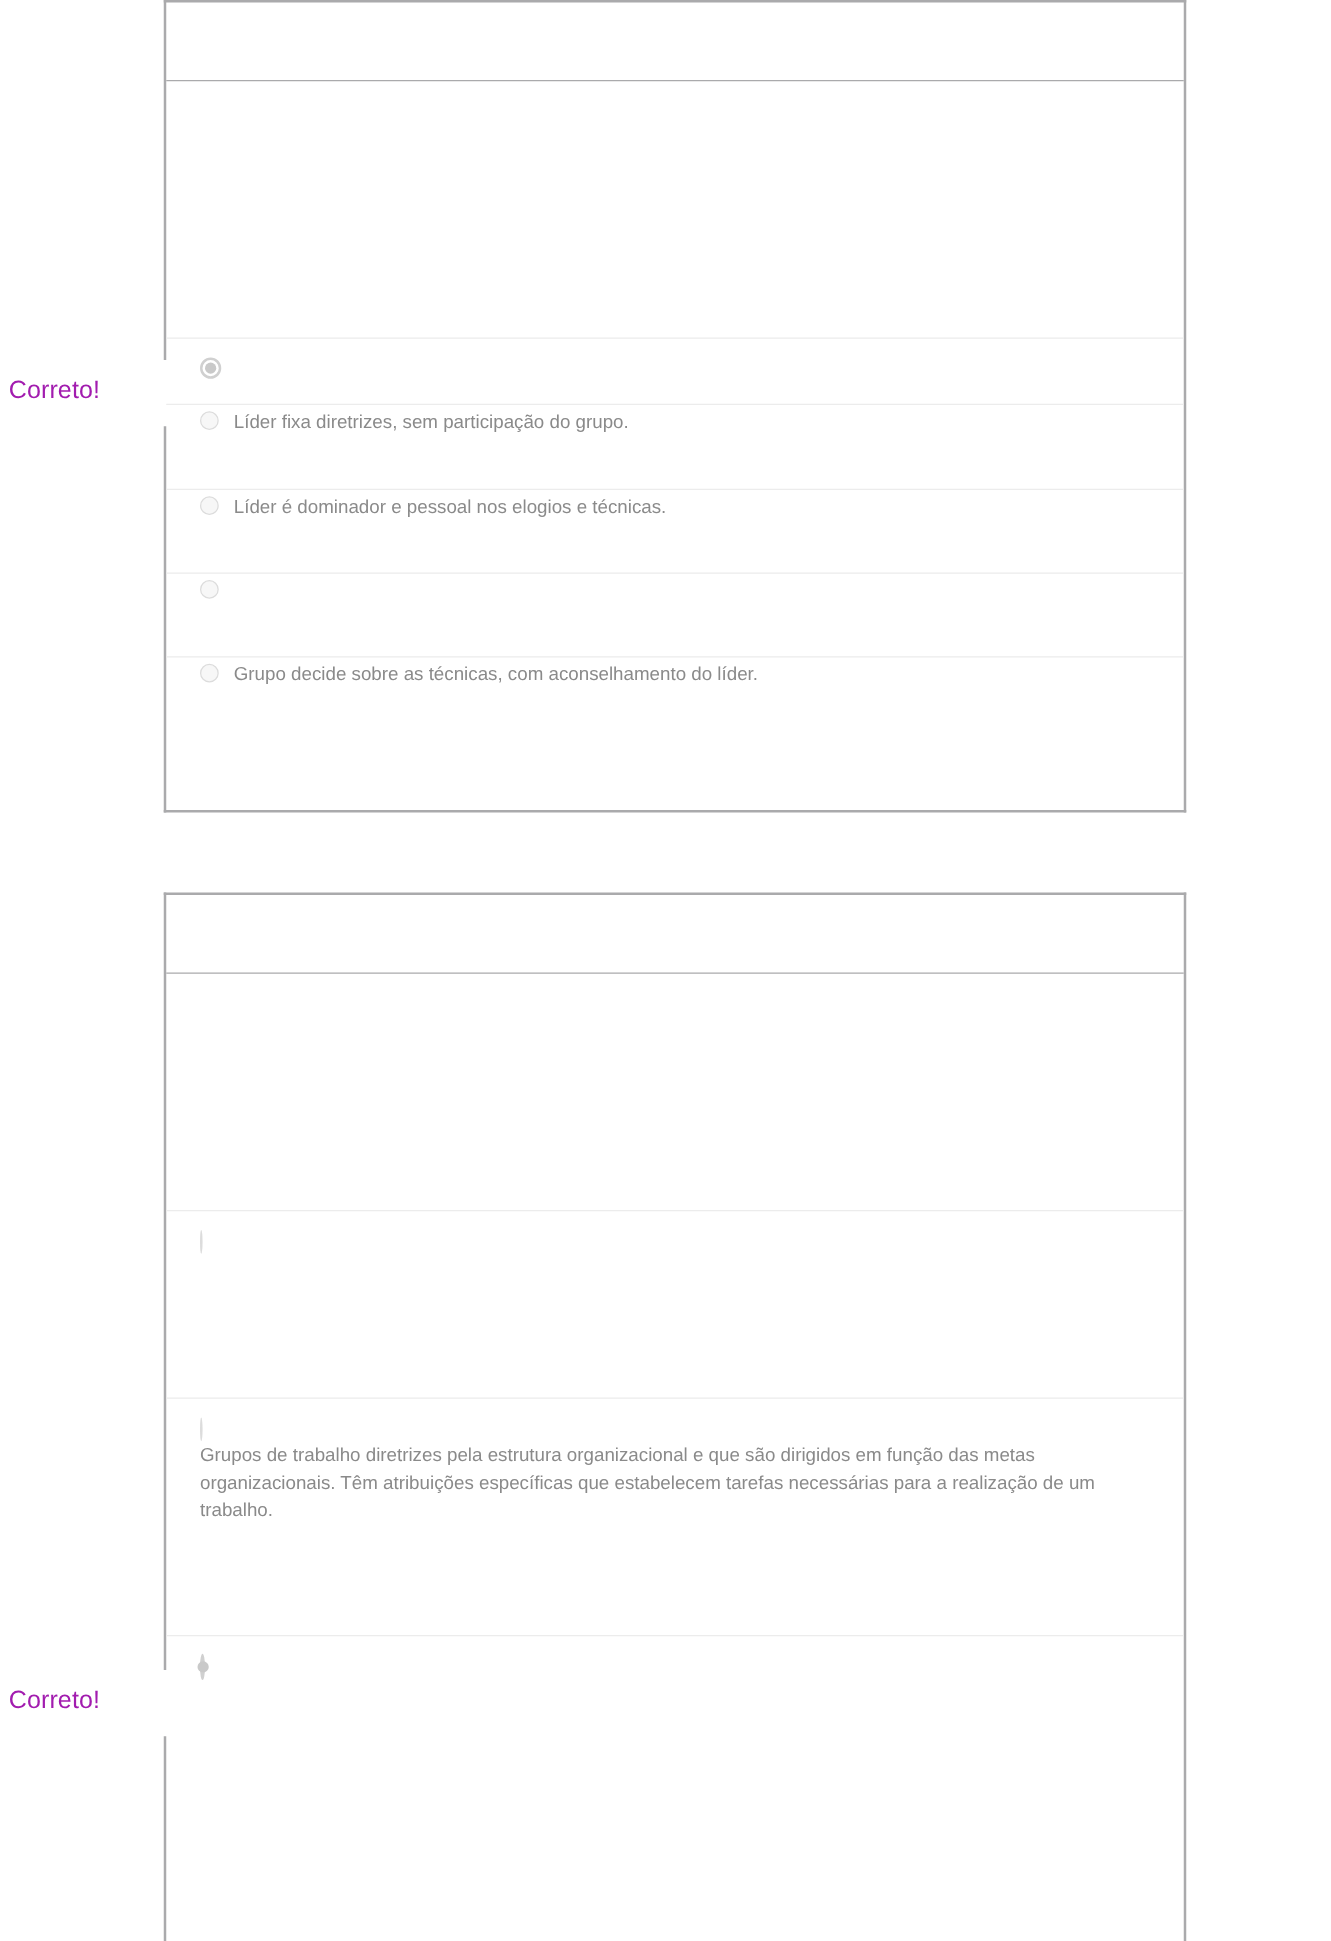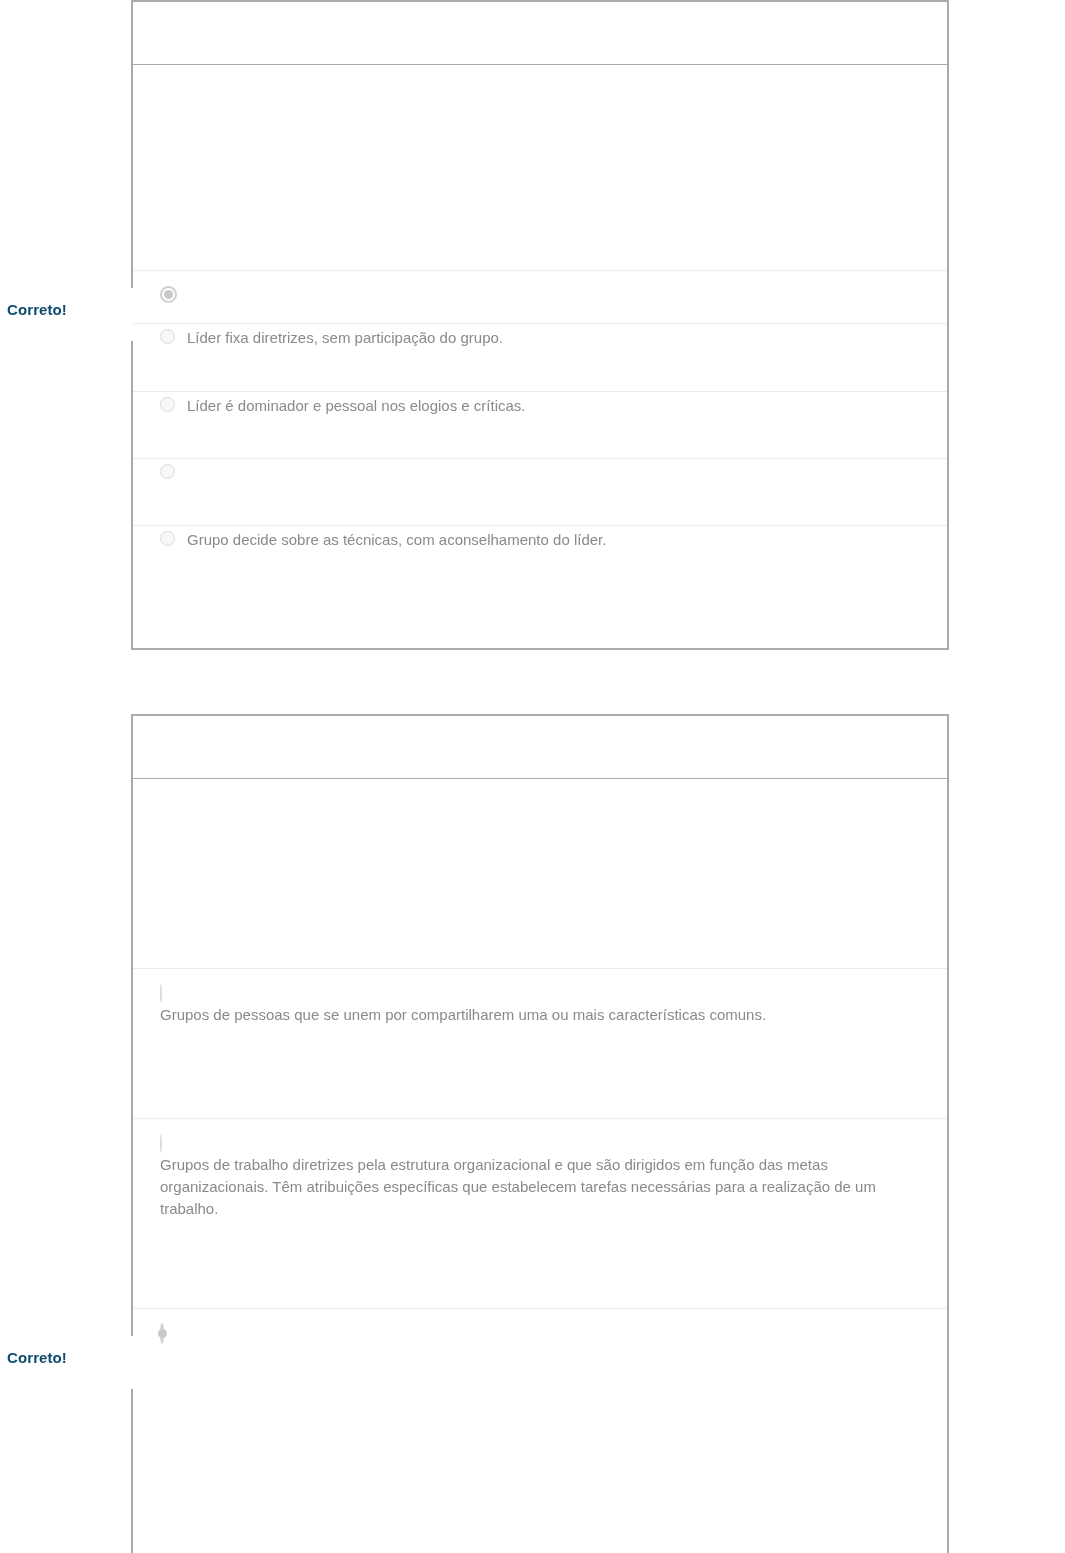--- a/index.html
+++ b/index.html
@@ -102,23 +102,23 @@
   
   .answer.stacked .answer-row{display:block;}
   .answer.stacked .answer-text{margin-left:0;margin-top:1px;}
 
   .answer.blank .answer-text{min-height:0;}
 
   
   .correct-flag{
     position:absolute;
     left:7px;
-    font-size:15px;
-    font-weight:bold;
-    color:#0c4a6e;
+    font-size:20px;
+    font-weight:normal;
+    color:#a21caf;
     letter-spacing:0.1px;
     white-space:nowrap;
   }
 </style>
 </head>
 <body>
 
 <div class="page">
 
   <div class="question" style="top:0px;height:650px;">
@@ -149,21 +149,21 @@
         <div class="answer" style="height:68px;">
           <div class="answer-row">
             <span class="radio"></span>
             <span class="answer-text">Líder fixa diretrizes, sem participação do grupo.</span>
           </div>
         </div>
 
         <div class="answer" style="height:67px;">
           <div class="answer-row">
             <span class="radio"></span>
-            <span class="answer-text">Líder é dominador e pessoal nos elogios e críticas.</span>
+            <span class="answer-text">Líder é dominador e pessoal nos elogios e técnicas.</span>
           </div>
         </div>
 
         <div class="answer" style="height:67px;">
           <div class="answer-row">
             <span class="radio"></span>
           </div>
         </div>
 
         <div class="answer" style="height:67px;">
@@ -192,21 +192,20 @@
     </div>
 
     <div class="q-body" style="top:65px;">
       <div class="q-text" style="height:189px;"></div>
 
       <div class="answers">
 
         <div class="answer first-divided stacked" style="height:150px;padding-top:16px;">
           <div class="answer-row">
             <span class="radio"></span>
-            <div class="answer-text">Grupos de pessoas que se unem por compartilharem uma ou mais características comuns.</div>
           </div>
         </div>
 
         <div class="answer stacked" style="height:190px;padding-top:16px;">
           <div class="answer-row">
             <span class="radio"></span>
             <div class="answer-text">Grupos de trabalho diretrizes pela estrutura organizacional e que são dirigidos em função das metas organizacionais. Têm atribuições específicas que estabelecem tarefas necessárias para a realização de um trabalho.</div>
           </div>
         </div>
 

